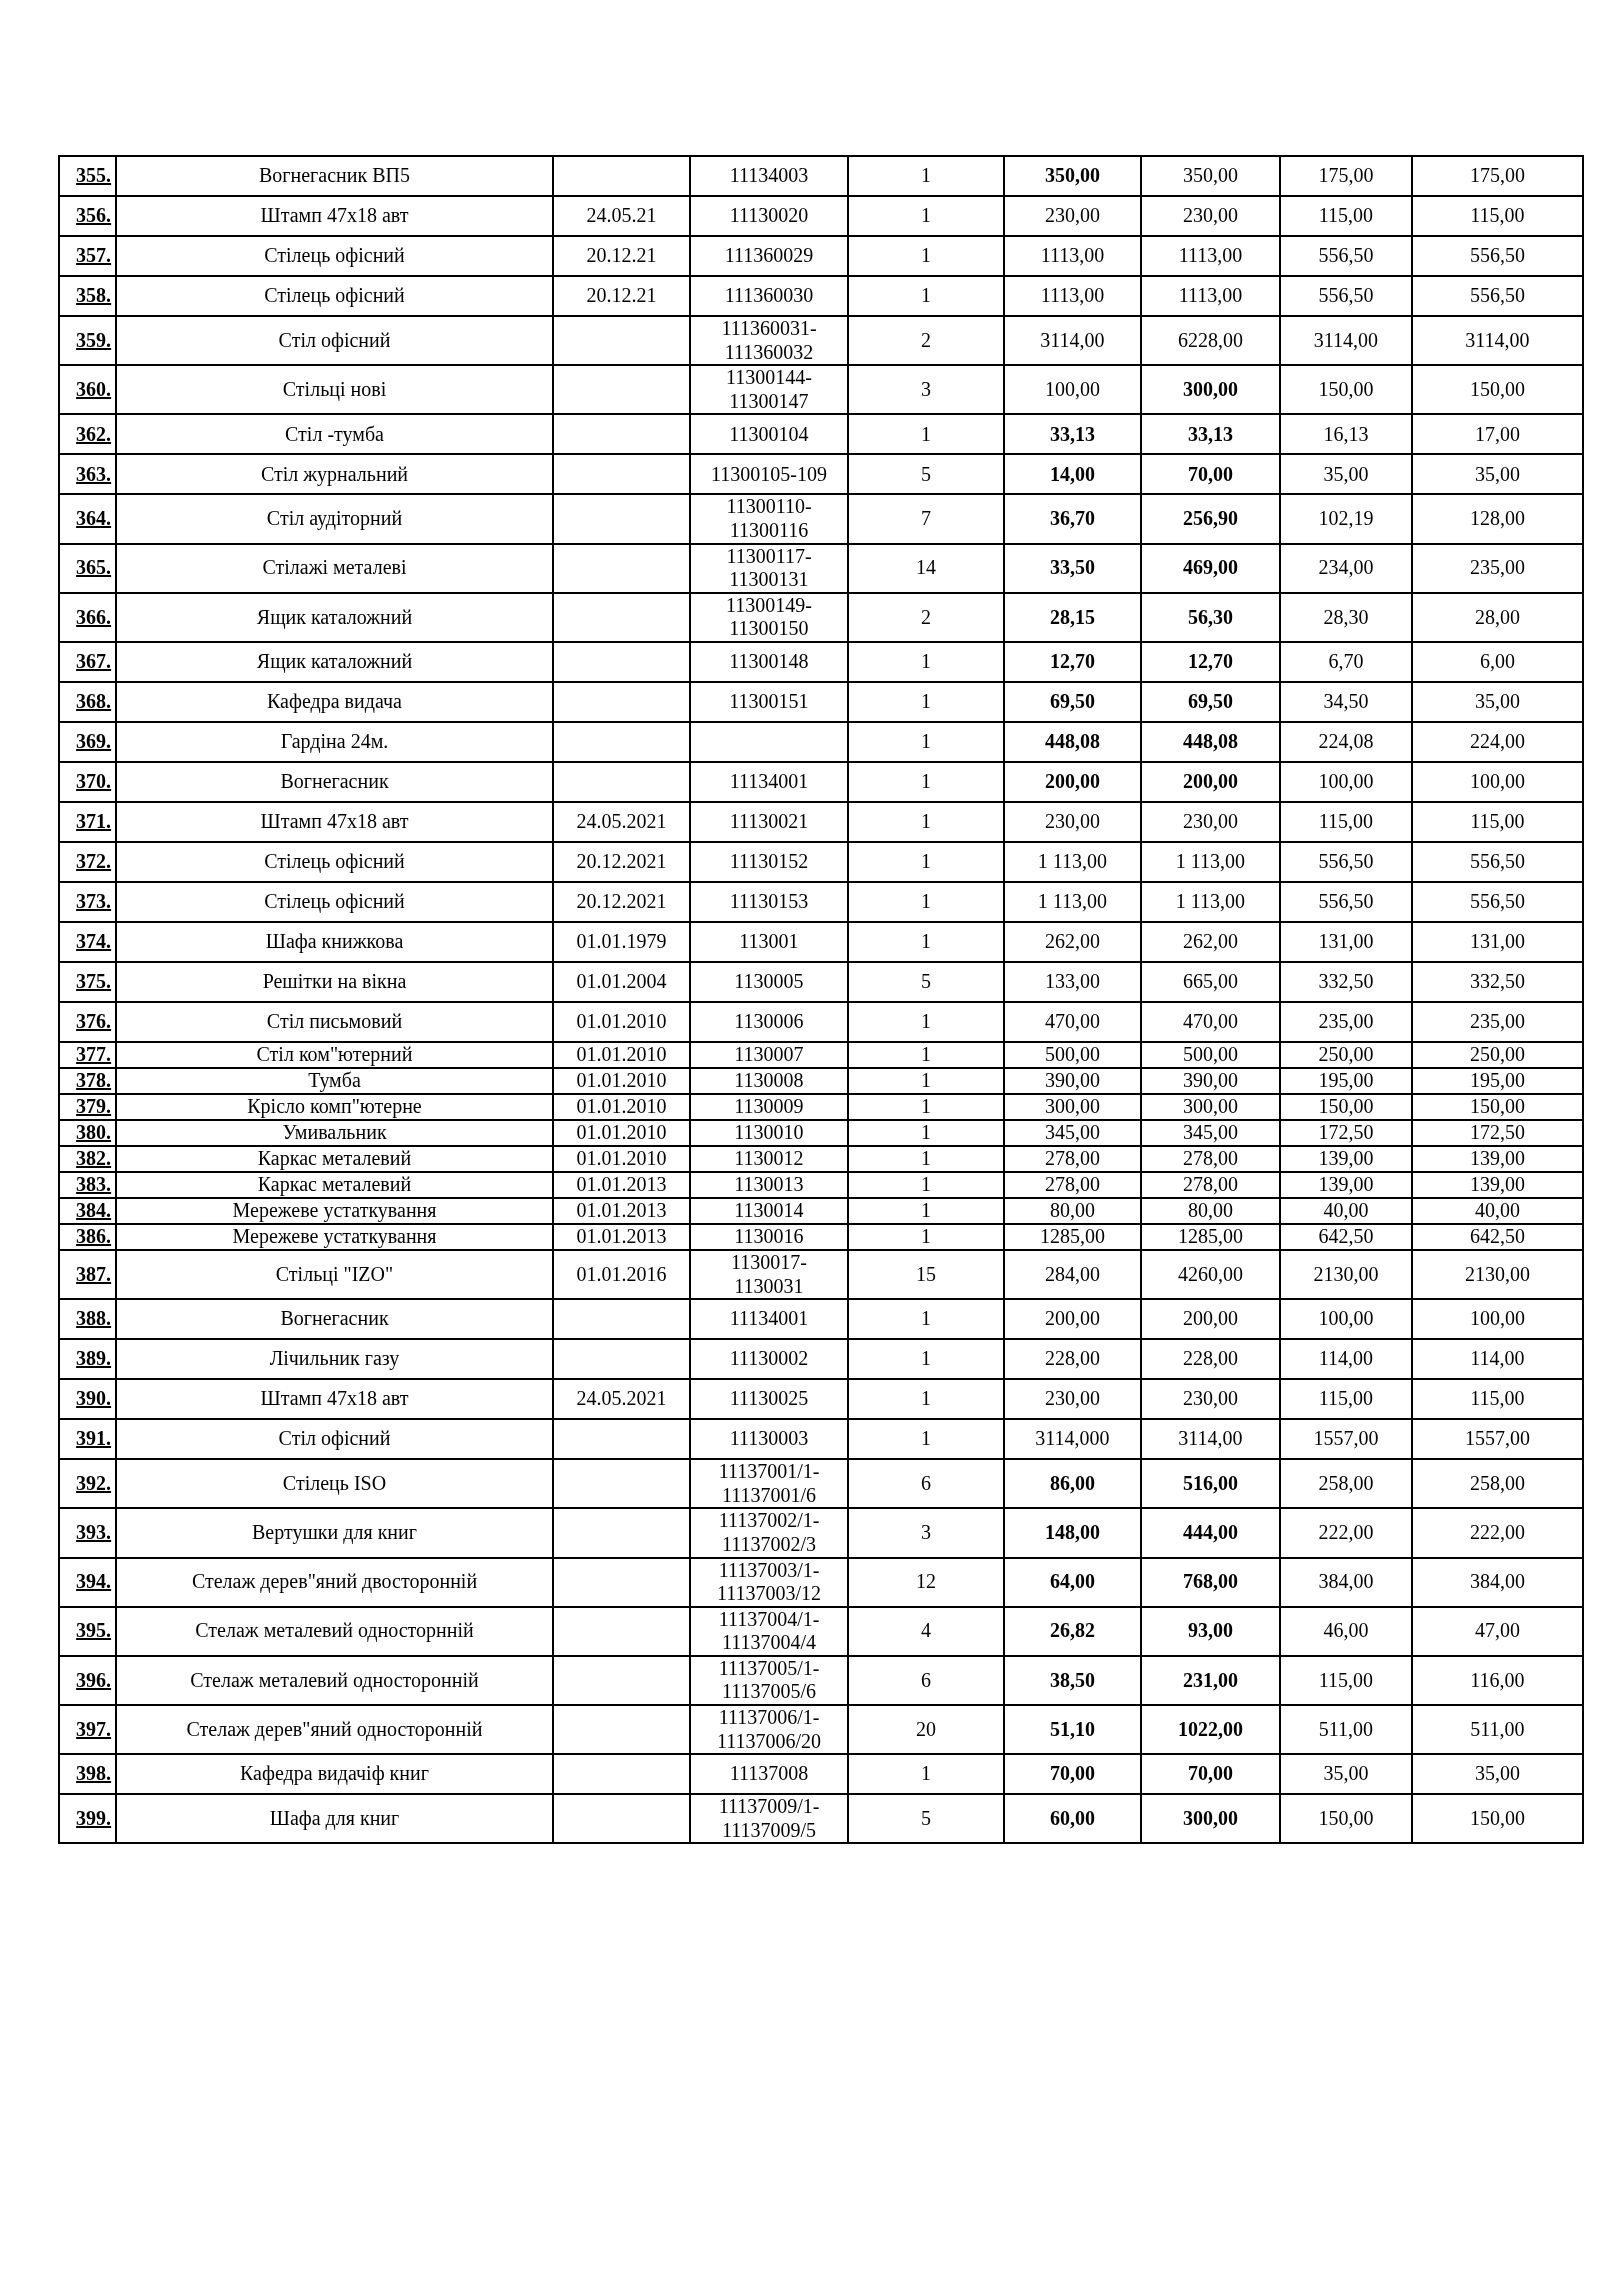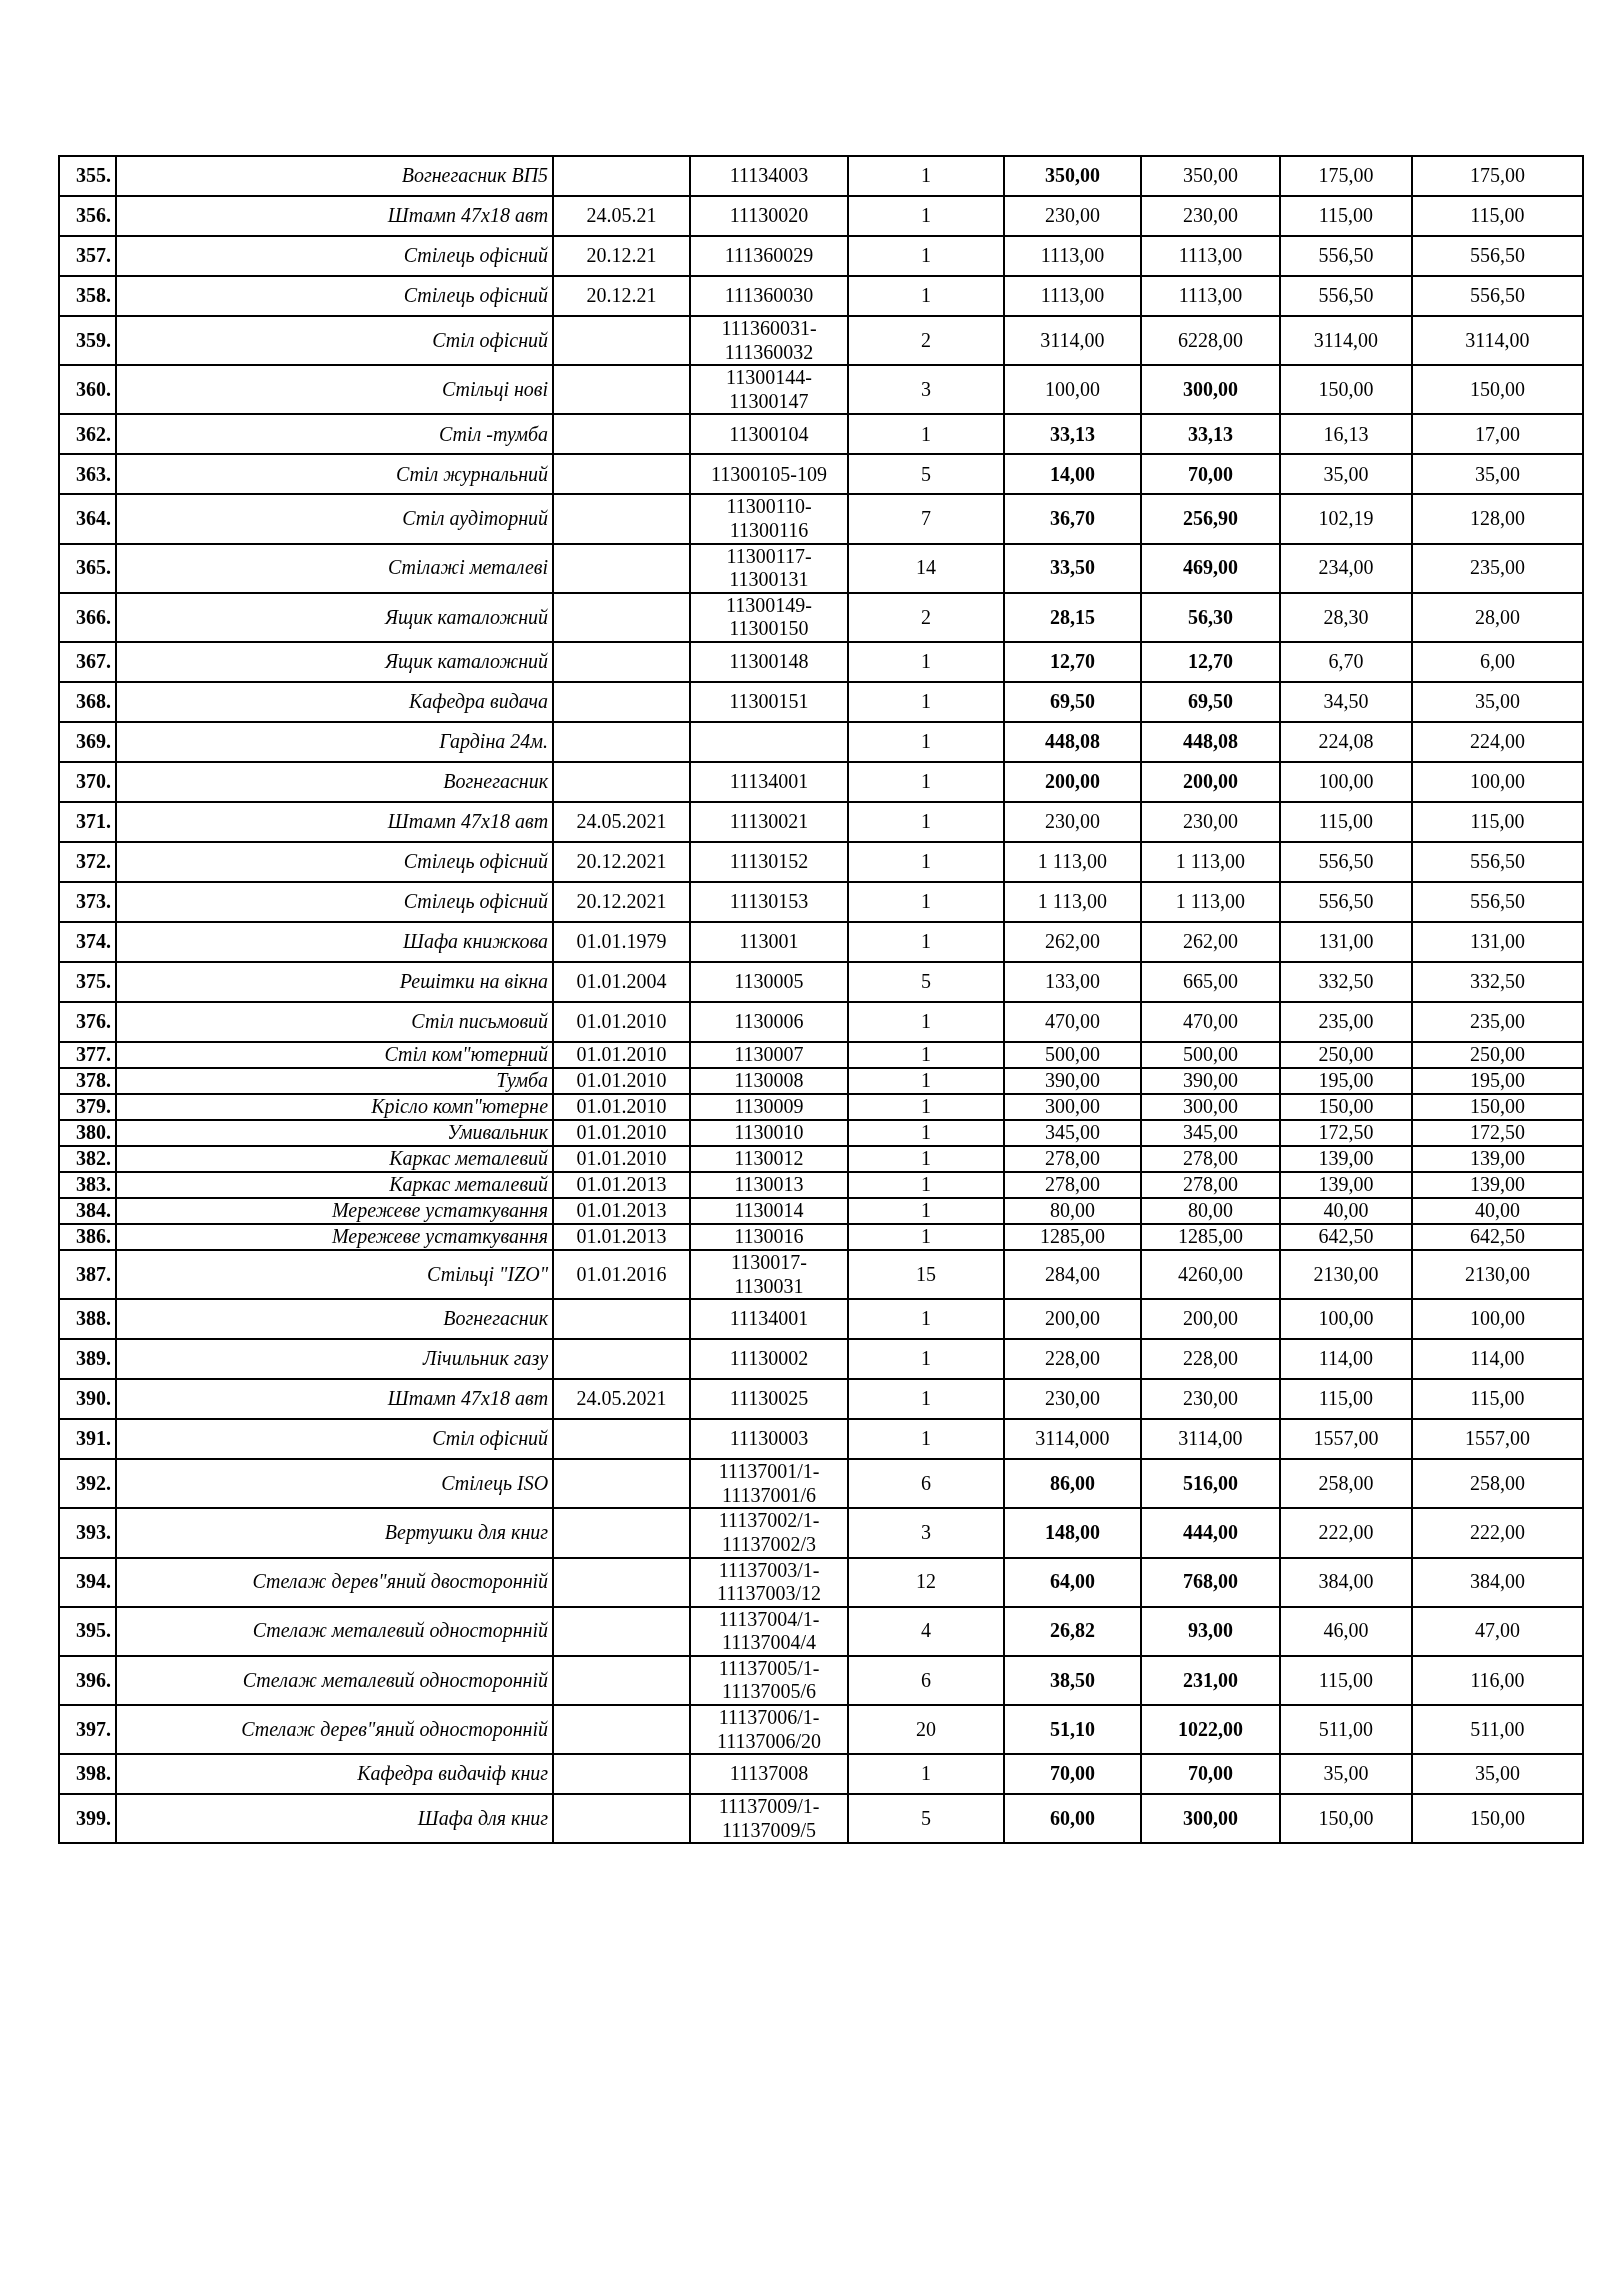--- a/index.html
+++ b/index.html
@@ -12,22 +12,22 @@
     font-family: "Liberation Serif", "DejaVu Serif", serif;
     font-size: 20px; color: #000;
   }
   table.inv td {
     border: 2.6px solid #000;
     padding: 0 3.9px;
     vertical-align: middle;
     line-height: 23.6px;
     overflow: hidden;
   }
-  td.c-no { text-align: right; font-weight: bold; padding-right: 2.6px; }
-  td.c-name { text-align: right; padding-left: 13px; font-style: italic; }
+  td.c-no { text-align: right; font-weight: bold; padding-right: 2.6px; text-decoration: underline; }
+  td.c-name { text-align: center; padding-left: 13px; }
   td.c-date, td.c-code, td.c-qty, td.c-price, td.c-sum, td.c-v1, td.c-v2 { text-align: center; }
   td.c-code { white-space: pre-line; }
   td.b { font-weight: bold; }
   tr.h61 { height: 40px; }
   tr.h51 { height: 26px; }
   tr.h78 { height: 40px; }
 </style>
 </head>
 <body>
 

